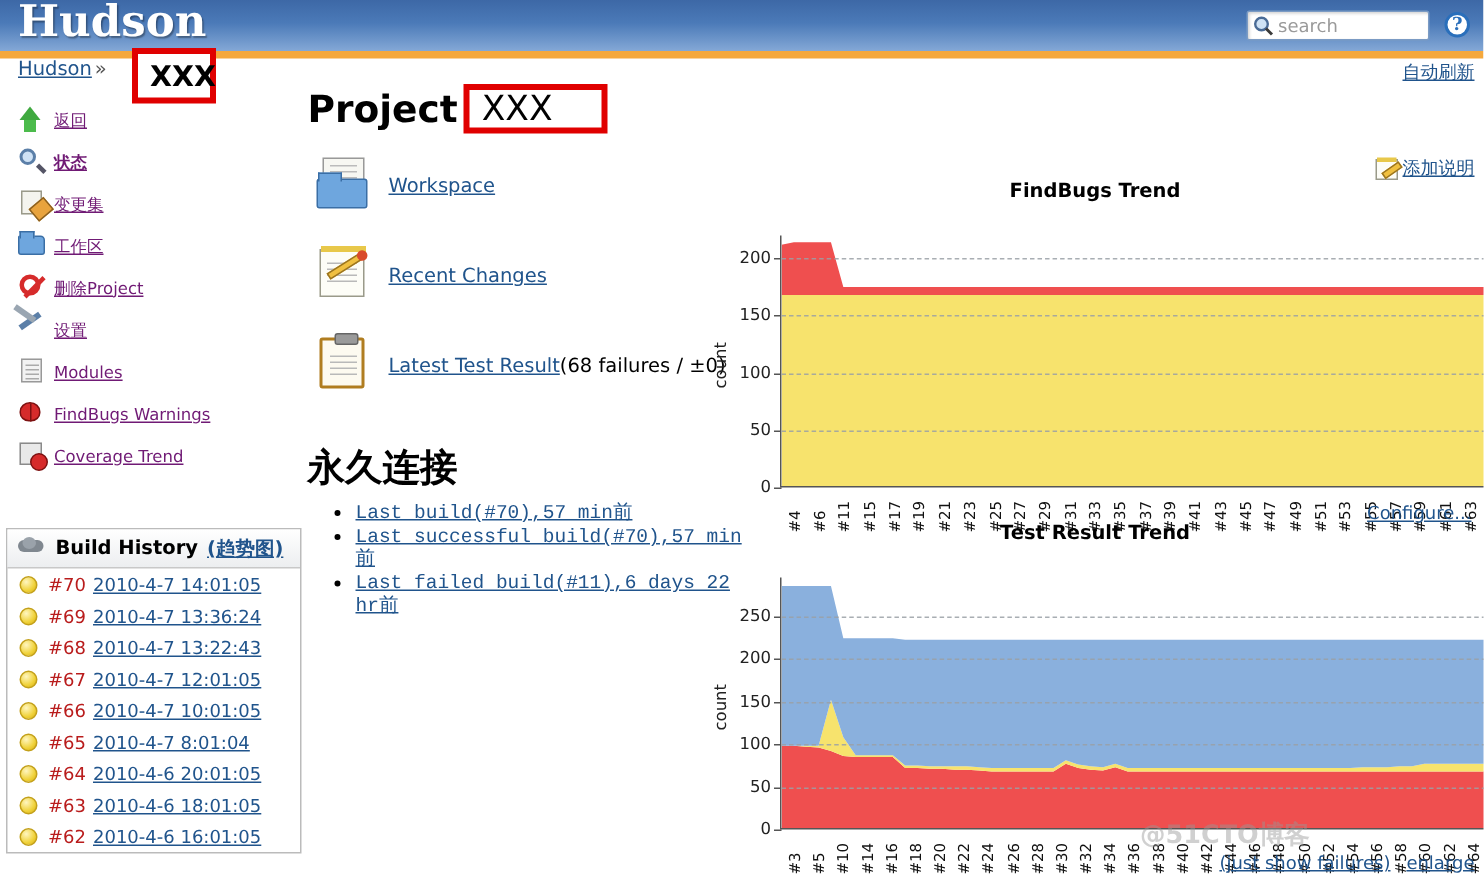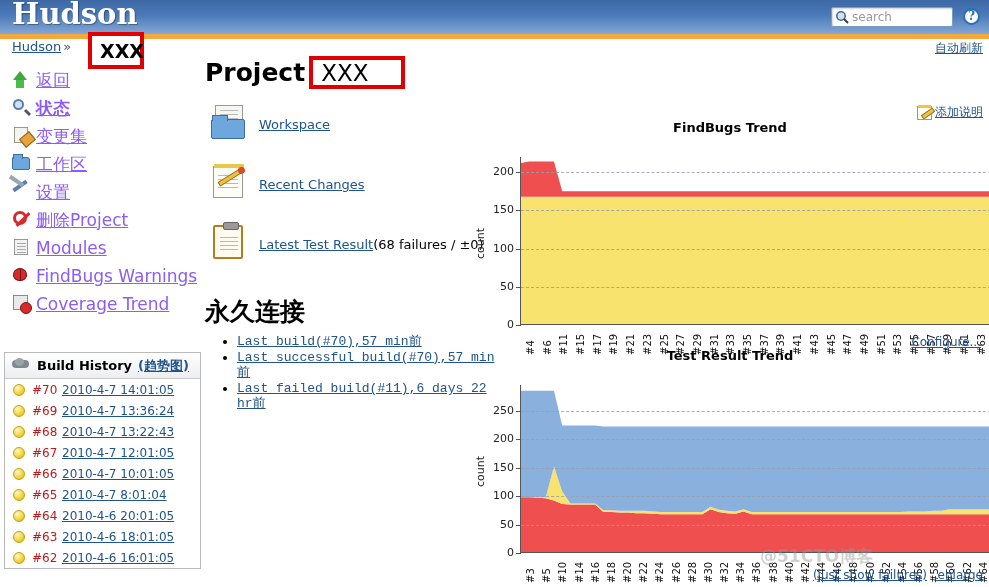--- a/index.html
+++ b/index.html
@@ -62,21 +62,21 @@
     position:absolute; right:6px; top:40px; font-size:12px;
   }
 
   
   #sidebar { position:absolute; left:0; top:66px; width:200px; }
   .side-item {
     display:flex; align-items:center; height:28px; padding-left:10px;
     font-size:13px;
   }
   .side-item .ico { width:26px; height:22px; flex:0 0 26px; position:relative; }
-  .side-item a { color:#8b5cf6; font-size:17px; }
+  .side-item a { color:#701a75; font-size:11px; }
   .side-item.bold a { font-weight:bold; }
 
   
   .ic-arrow-up { width:0;height:0;border-left:7px solid transparent;border-right:7px solid transparent;
     border-bottom:9px solid #3fa93f; position:absolute; left:3px; top:2px;}
   .ic-arrow-up:after{content:"";position:absolute;left:-4px;top:9px;width:8px;height:8px;background:#4cbb4c;}
   .ic-mag { position:absolute; left:3px; top:2px; width:11px;height:11px;border:2px solid #5b7fa8;border-radius:50%;background:#cfe2f5;}
   .ic-mag:after{content:"";position:absolute;left:9px;top:10px;width:7px;height:3px;background:#556;transform:rotate(45deg);}
   .ic-doc { position:absolute;left:4px;top:2px;width:14px;height:16px;background:#f4f4ee;border:1px solid #9a9a8a;}
   .ic-doc:after{content:"";position:absolute;left:6px;top:6px;width:11px;height:9px;background:#e8a33d;transform:rotate(-40deg);border:1px solid #8a6020;}
@@ -232,29 +232,29 @@
     <a href="#">变更集</a>
   </div>
   <div class="side-item">
     <span class="ico">
         <i class="ic-folder"></i>
       </span>
     <a href="#">工作区</a>
   </div>
   <div class="side-item">
     <span class="ico">
+        <i class="ic-deny"></i>
+      </span>
+    <a href="#">删除Project</a>
+  </div>
+  <div class="side-item">
+    <span class="ico">
         <i class="ic-tools"></i>
       </span>
     <a href="#">设置</a>
-  </div>
-  <div class="side-item">
-    <span class="ico">
-        <i class="ic-deny"></i>
-      </span>
-    <a href="#">删除Project</a>
   </div>
   <div class="side-item">
     <span class="ico">
         <i class="ic-mod"></i>
       </span>
     <a href="#">Modules</a>
   </div>
   <div class="side-item">
     <span class="ico">
         <i class="ic-bug"></i>

